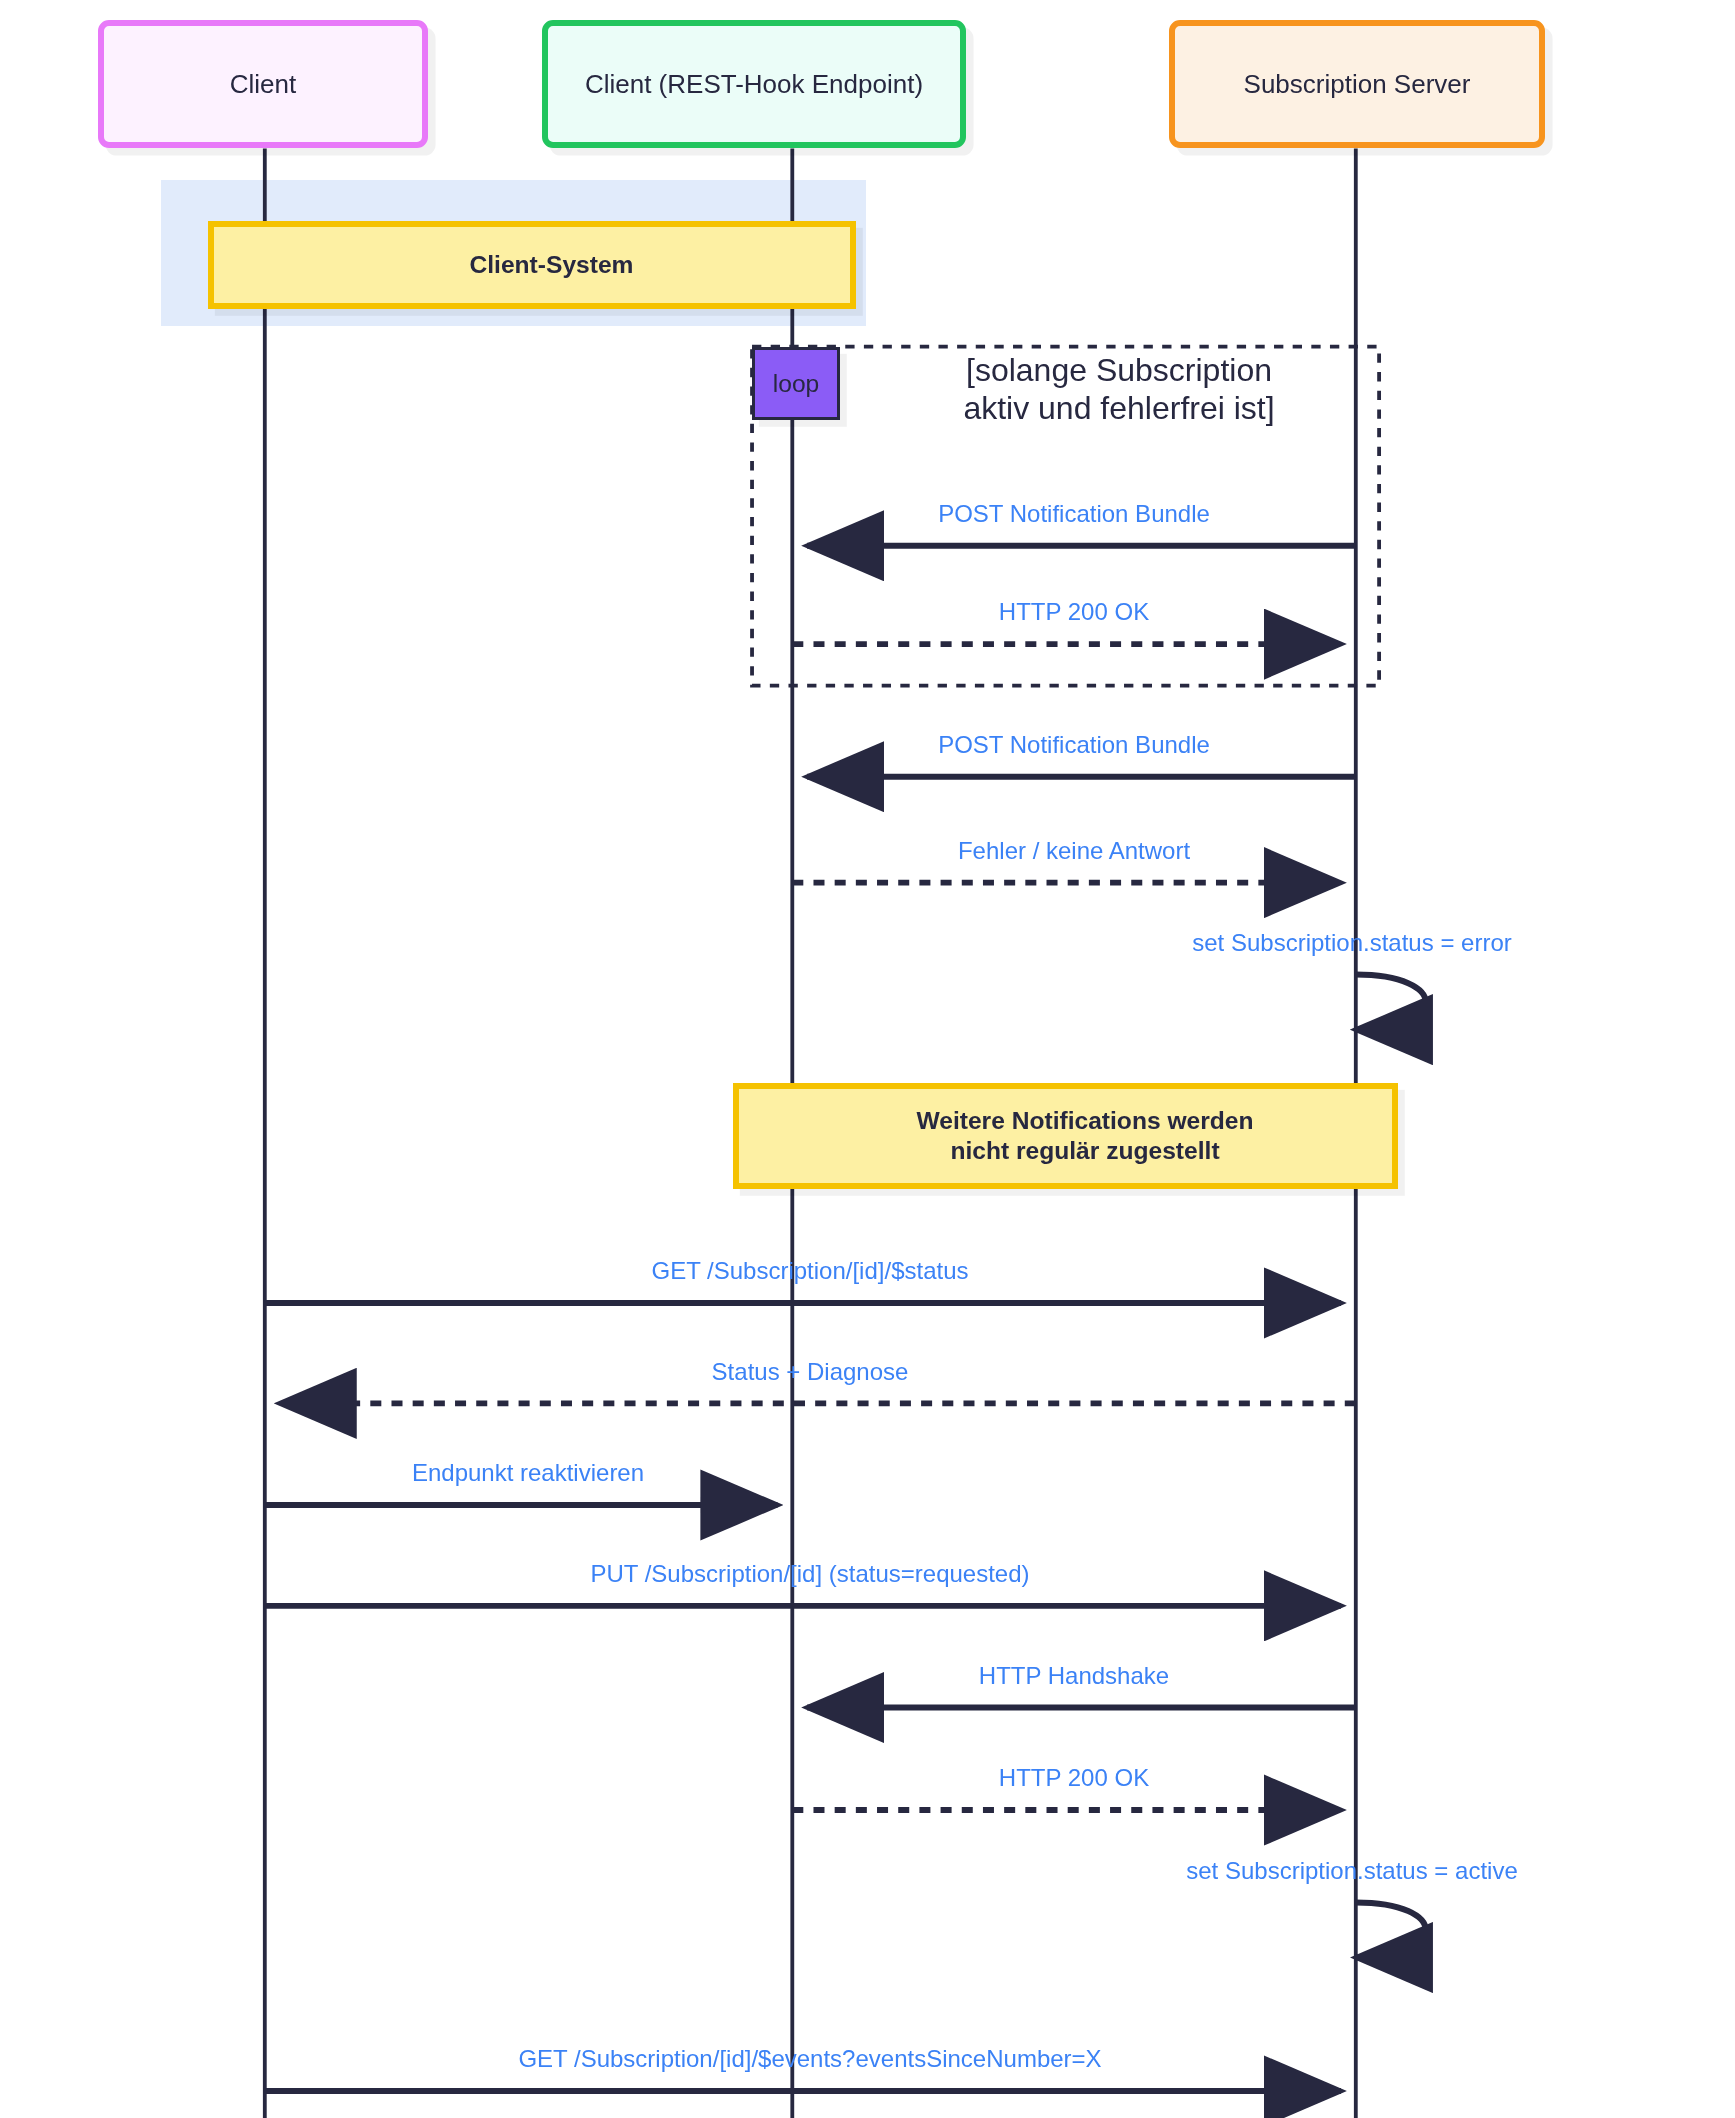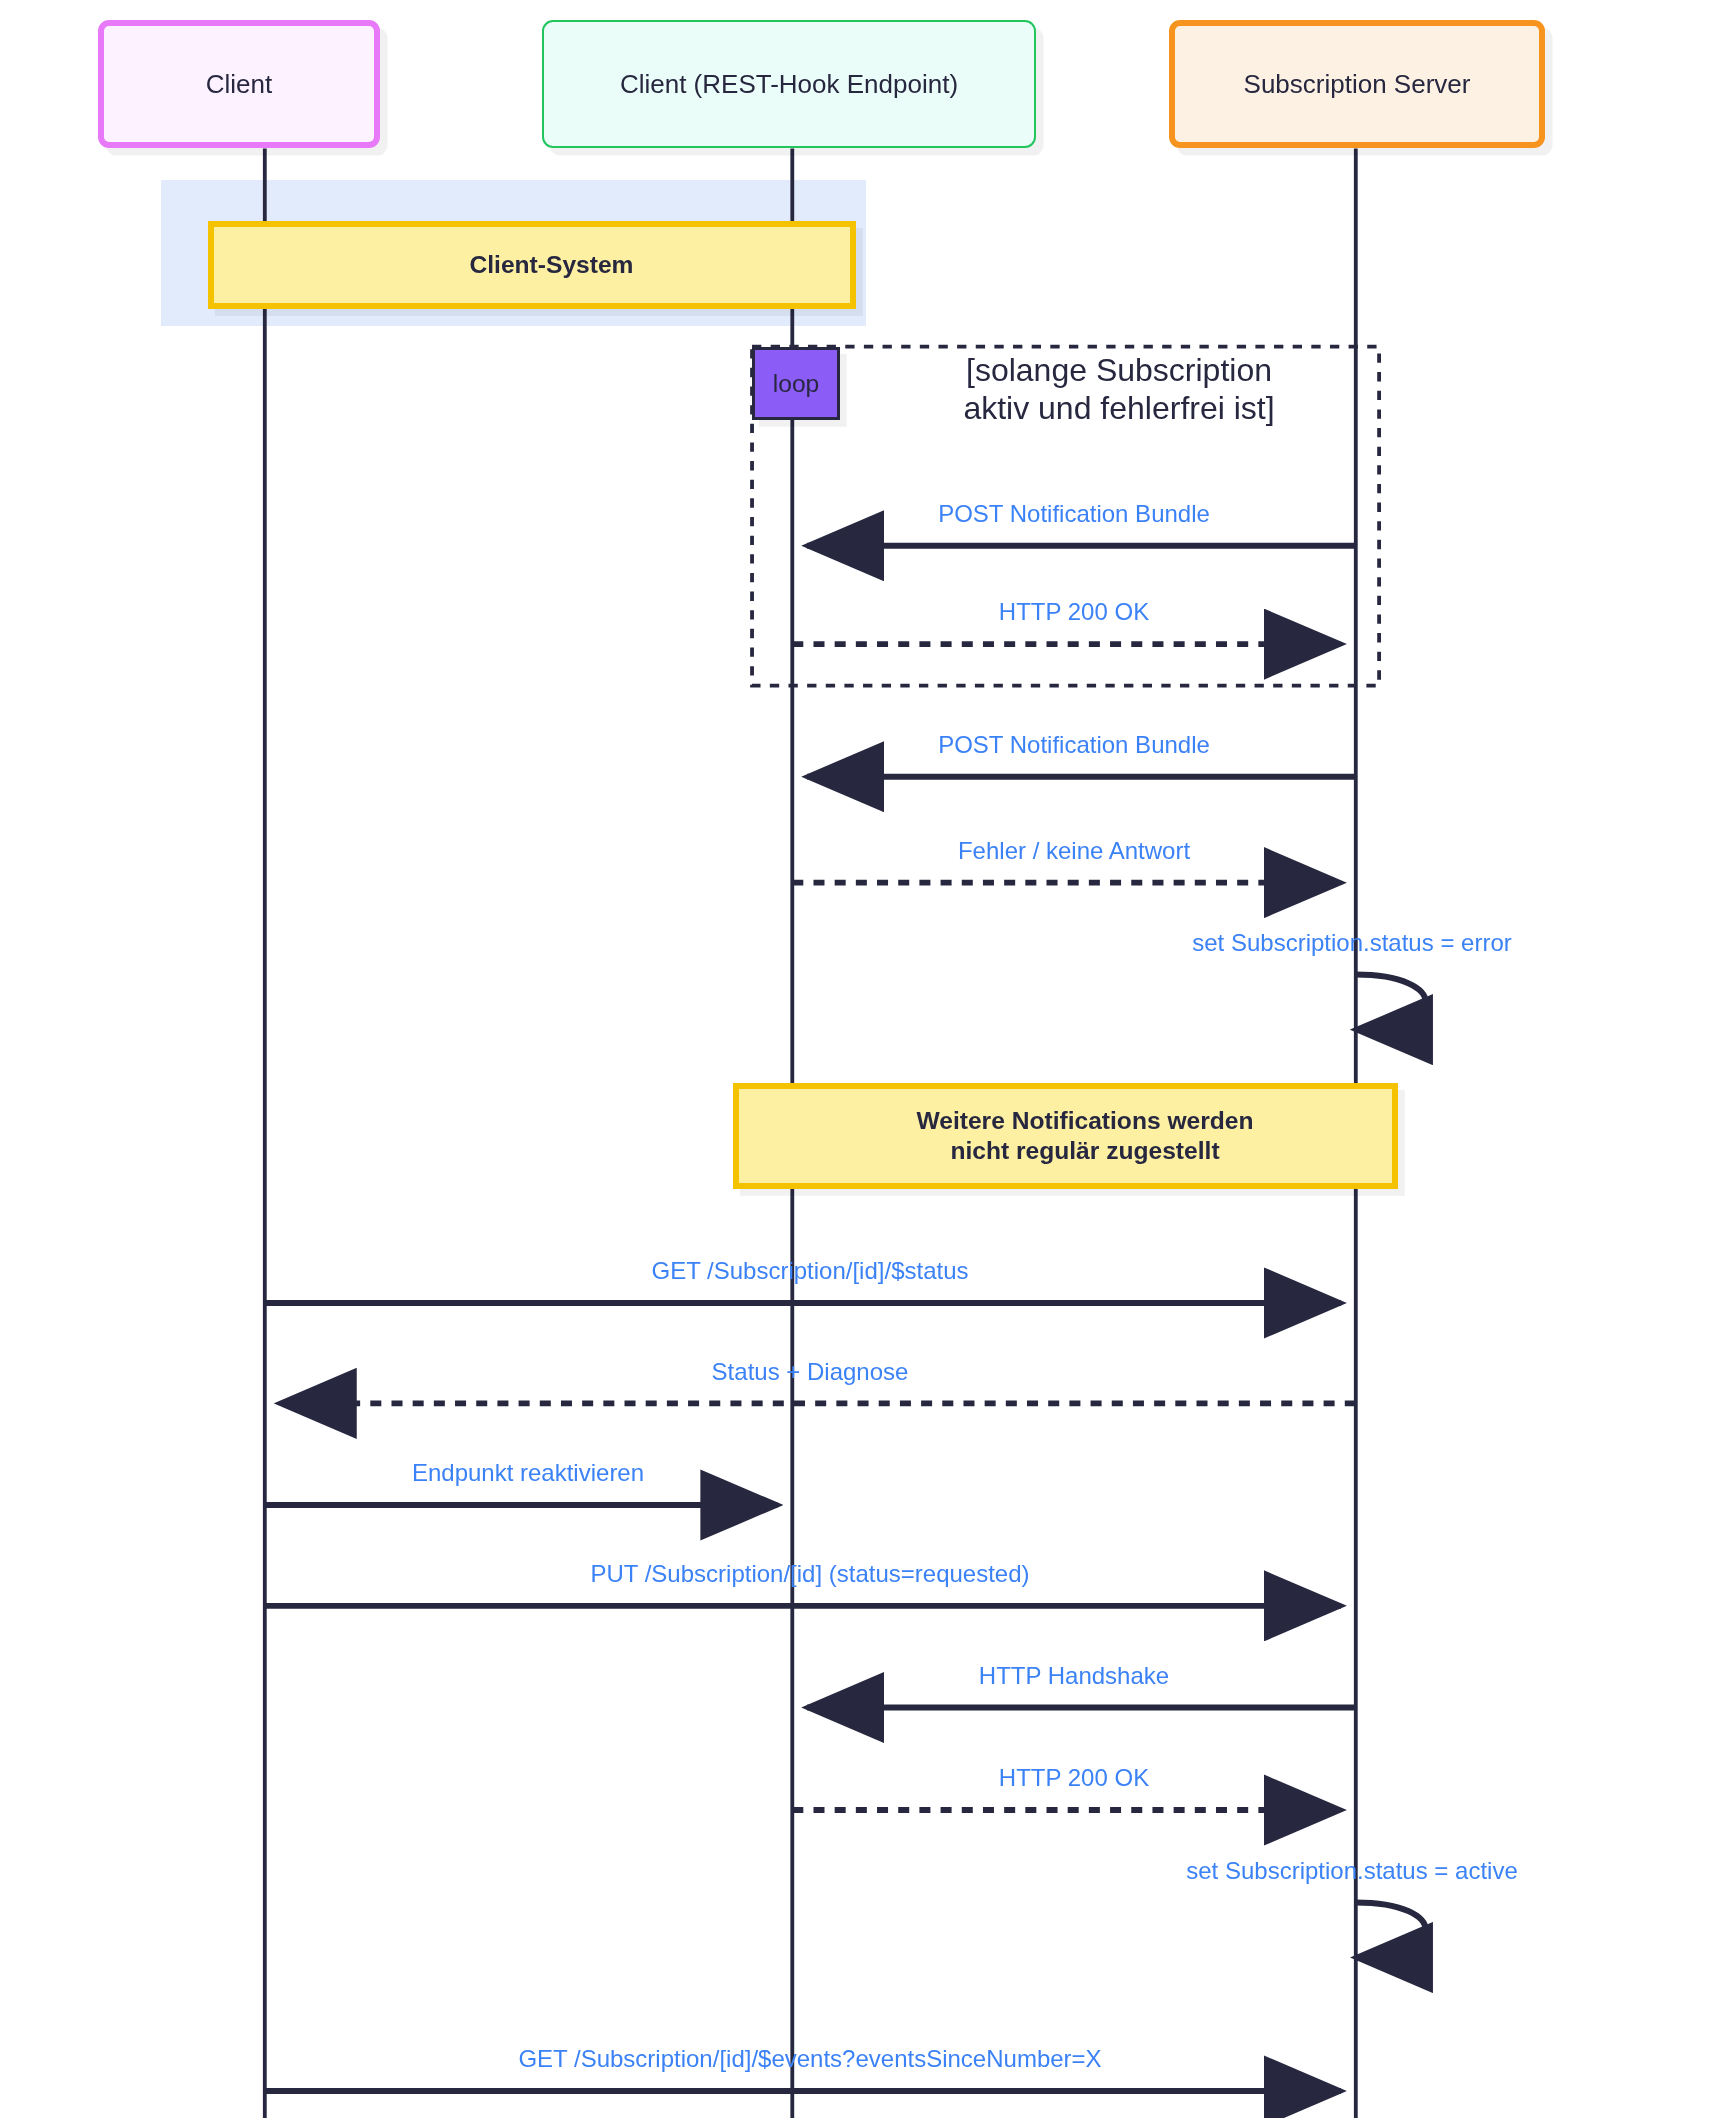--- a/index.html
+++ b/index.html
@@ -154,24 +154,24 @@
       <line x1="625" y1="5415" x2="3165" y2="5415" stroke-width="14" marker-end="url(#arrHeadR)"></line>
 
       <line x1="3200" y1="5655" x2="660" y2="5655" stroke-width="14" stroke-dasharray="26,24" marker-end="url(#arrHeadL)"></line>
 
       <line x1="3200" y1="6120" x2="1905" y2="6120" stroke-width="14" marker-end="url(#arrHeadL)"></line>
 
       <line x1="1870" y1="6350" x2="3165" y2="6350" stroke-width="14" stroke-dasharray="26,24" marker-end="url(#arrHeadR)"></line>
     </g>
   </svg>
 
-  <div class="actor-box" style="left:98px; top:20.3px; width:282px; height:128px; background:#fdf2ff; border:6px solid #e879f9;">
+  <div class="actor-box" style="left:98px; top:20.3px; width:330px; height:128px; background:#fdf2ff; border:6px solid #e879f9;">
     <span>Client</span>
   </div>
-  <div class="actor-box" style="left:542px; top:20.3px; width:494px; height:128px; background:#ebfdf8; border:2px solid #22c55e;">
+  <div class="actor-box" style="left:542px; top:20.3px; width:424px; height:128px; background:#ebfdf8; border:6px solid #22c55e;">
     <span>Client (REST-Hook Endpoint)</span>
   </div>
   <div class="actor-box" style="left:1169px; top:20.3px; width:376px; height:128px; background:#fdf1e3; border:6px solid #f7941e;">
     <span>Subscription Server</span>
   </div>
 
   <div class="note-box" style="left:208px; top:221px; width:648px; height:88px; background:#fdf0a3; border:6px solid #f5c200;">
     <span>Client-System</span>
   </div>
 

